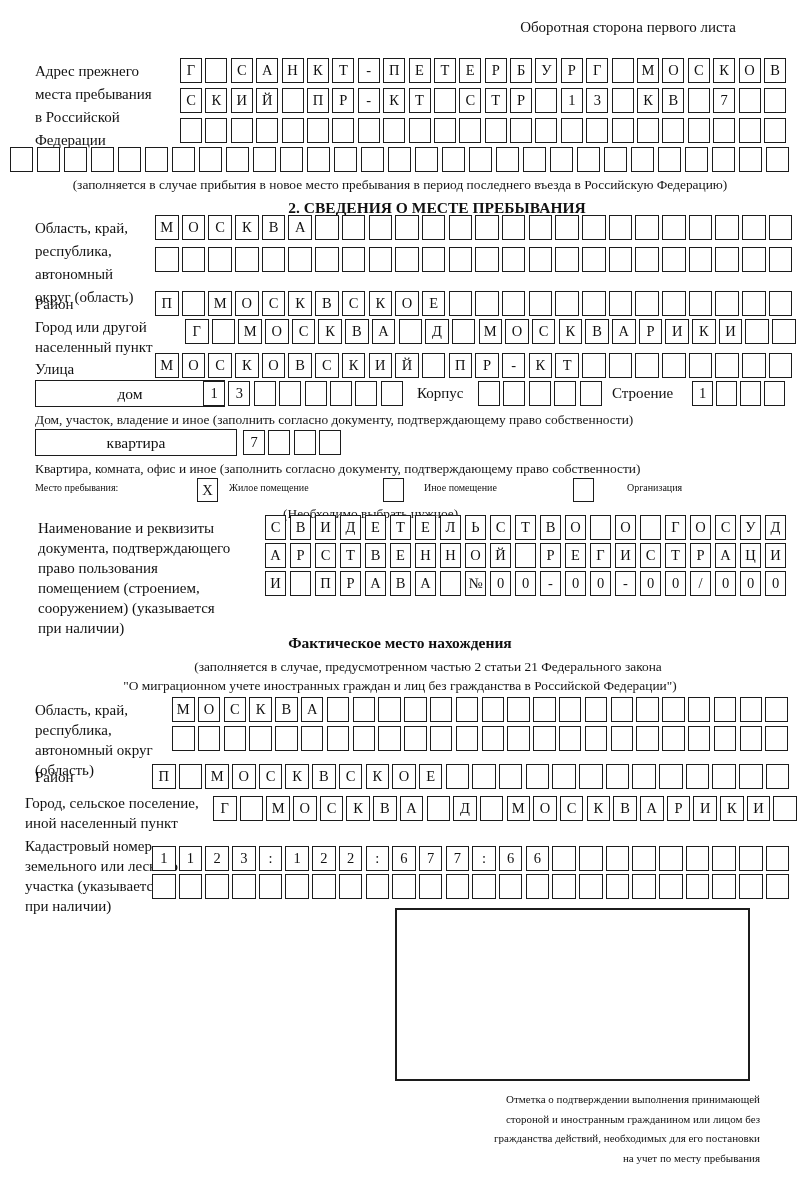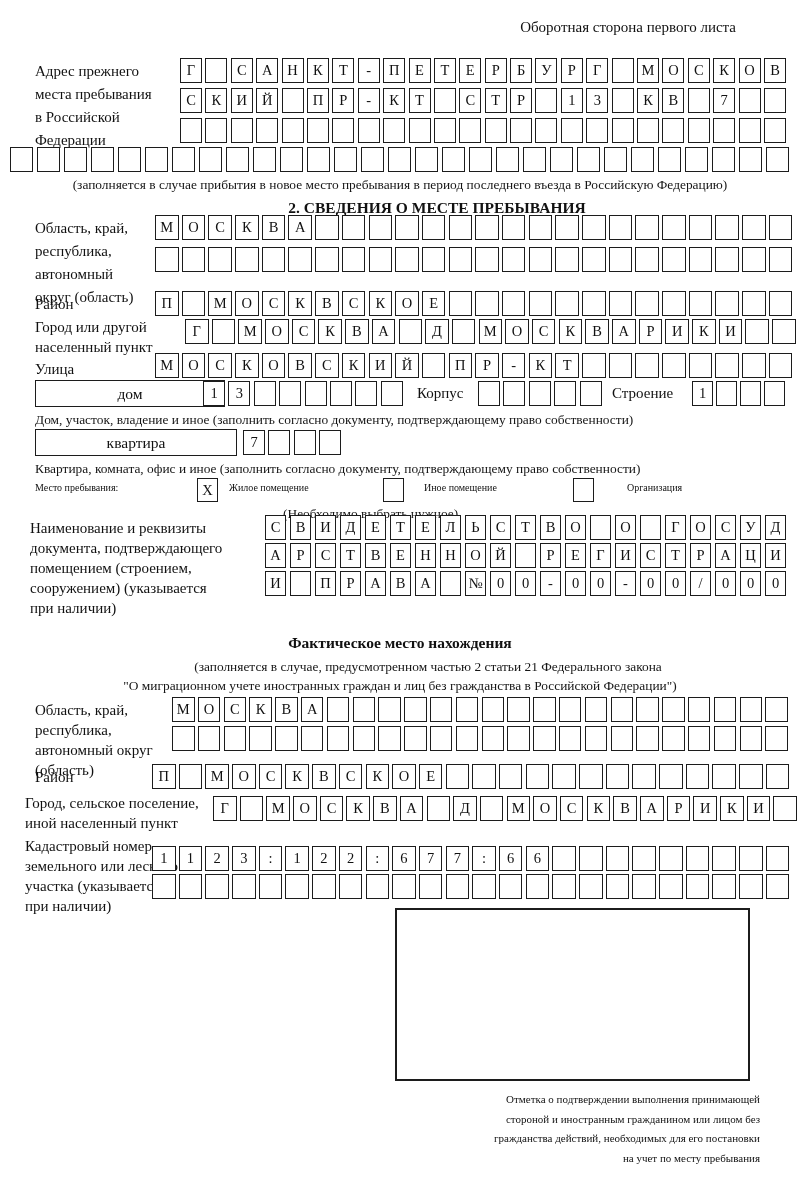--- a/index.html
+++ b/index.html
@@ -342,23 +342,24 @@
 
   <div class="abs opt" style="left:35px;top:482px;">Место пребывания:</div>
   <span class="abs chkcell" style="left:197px;top:478px;">X</span>
   <div class="abs opt" style="left:229px;top:482px;">Жилое помещение</div>
   <span class="abs chkcell" style="left:383px;top:478px;"></span>
   <div class="abs opt" style="left:424px;top:482px;">Иное помещение</div>
   <span class="abs chkcell" style="left:573px;top:478px;"></span>
   <div class="abs opt" style="left:627px;top:482px;">Организация</div>
   <div class="abs caption" style="left:283px;top:506px;">(Необходимо выбрать нужное)</div>
 
-  <div class="abs lbl2 lines" style="left:30px;top:518px;width:245px;">
+  <div class="abs lbl2 lines" style="left:38px;top:518px;width:245px;">
       <span>Наименование и реквизиты</span>
       <span>документа, подтверждающего</span>
+      <span>право пользования</span>
       <span>помещением (строением,</span>
       <span>сооружением) (указывается</span>
       <span>при наличии)</span>
     </div>
   <div class="cells" style="left:265px;top:515px;--w:21px;--g:4px;">
       <span class="cell">С</span>
       <span class="cell">В</span>
       <span class="cell">И</span>
       <span class="cell">Д</span>
       <span class="cell">Е</span>

